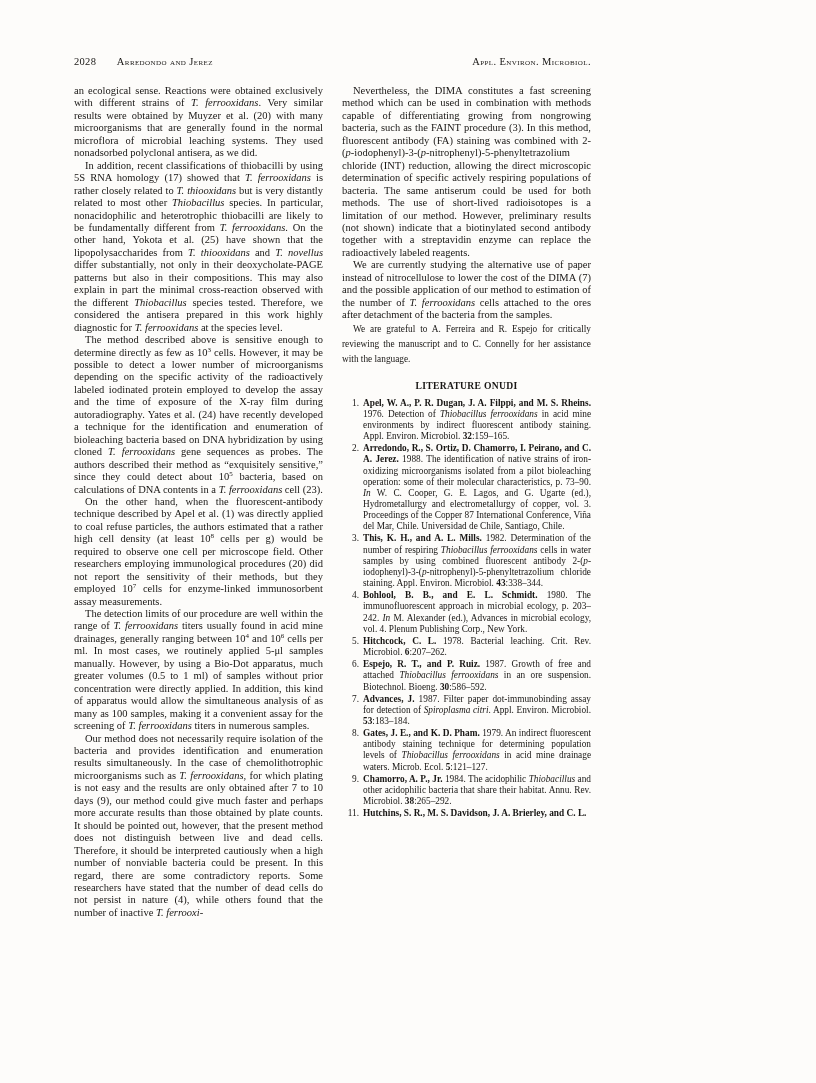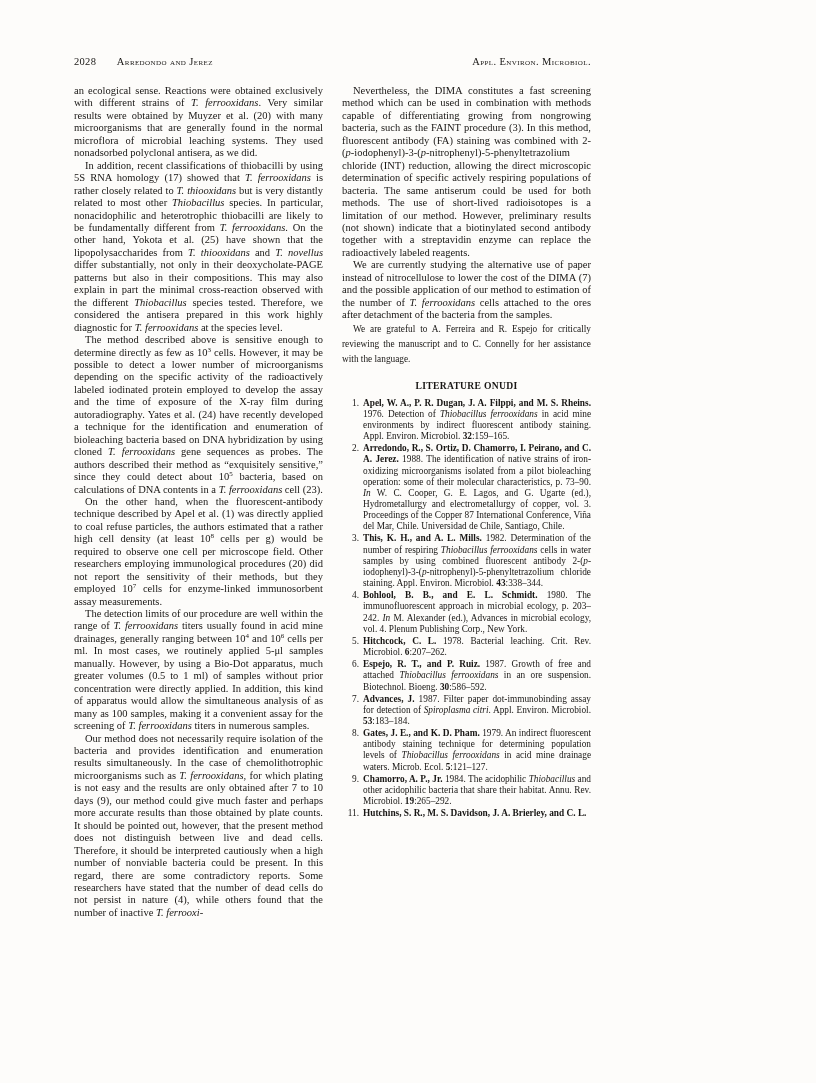--- a/index.html
+++ b/index.html
@@ -120,21 +120,21 @@
       <div class="ref">
         <span class="ref-num">7.</span>
         <span class="ref-text"><b>Advances, J.</b> 1987. Filter paper dot-immunobinding assay for detection of <i>Spiroplasma citri</i>. Appl. Environ. Microbiol. <b>53</b>:183–184.</span>
       </div>
       <div class="ref">
         <span class="ref-num">8.</span>
         <span class="ref-text"><b>Gates, J. E., and K. D. Pham.</b> 1979. An indirect fluorescent antibody staining technique for determining population levels of <i>Thiobacillus ferrooxidans</i> in acid mine drainage waters. Microb. Ecol. <b>5</b>:121–127.</span>
       </div>
       <div class="ref">
         <span class="ref-num">9.</span>
-        <span class="ref-text"><b>Chamorro, A. P., Jr.</b> 1984. The acidophilic <i>Thiobacillus</i> and other acidophilic bacteria that share their habitat. Annu. Rev. Microbiol. <b>19</b>:265–292.</span>
+        <span class="ref-text"><b>Chamorro, A. P., Jr.</b> 1984. The acidophilic <i>Thiobacillus</i> and other acidophilic bacteria that share their habitat. Annu. Rev. Microbiol. <b>38</b>:265–292.</span>
       </div>
       <div class="ref">
         <span class="ref-num">11.</span>
         <span class="ref-text"><b>Hutchins, S. R., M. S. Davidson, J. A. Brierley, and C. L.</b></span>
       </div>
     </div>
 
   </div>
 </div>
 

